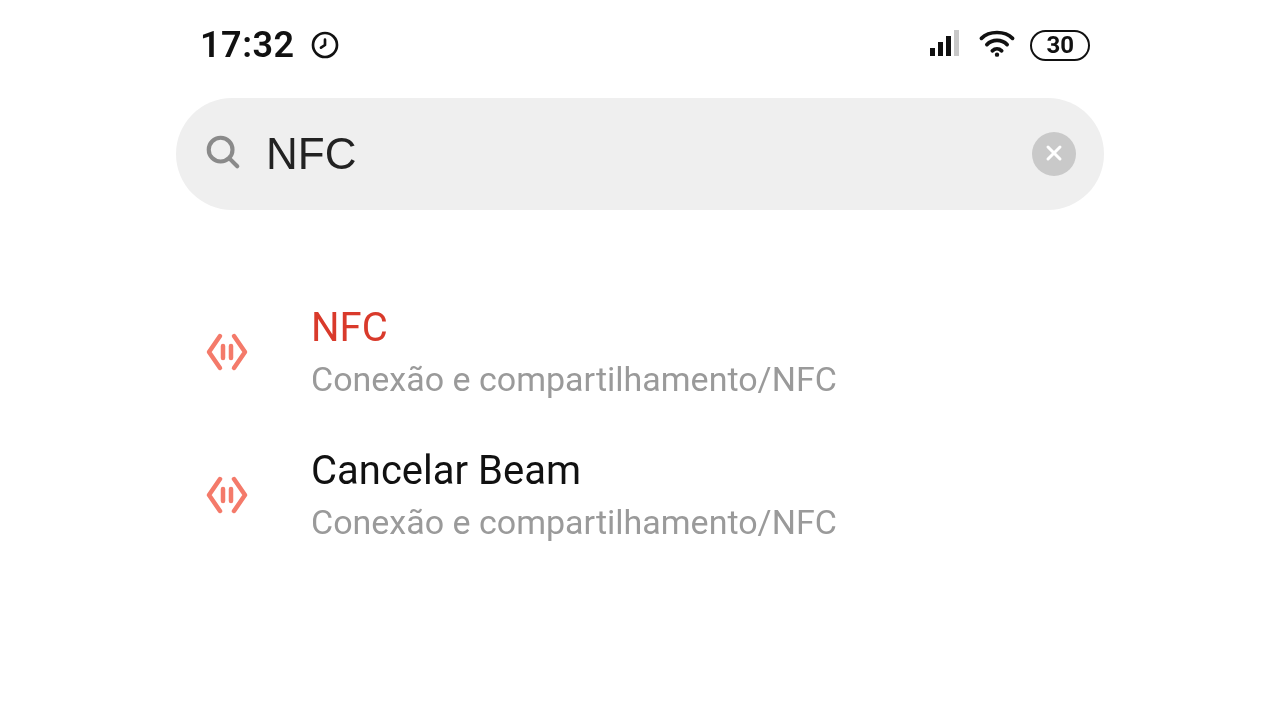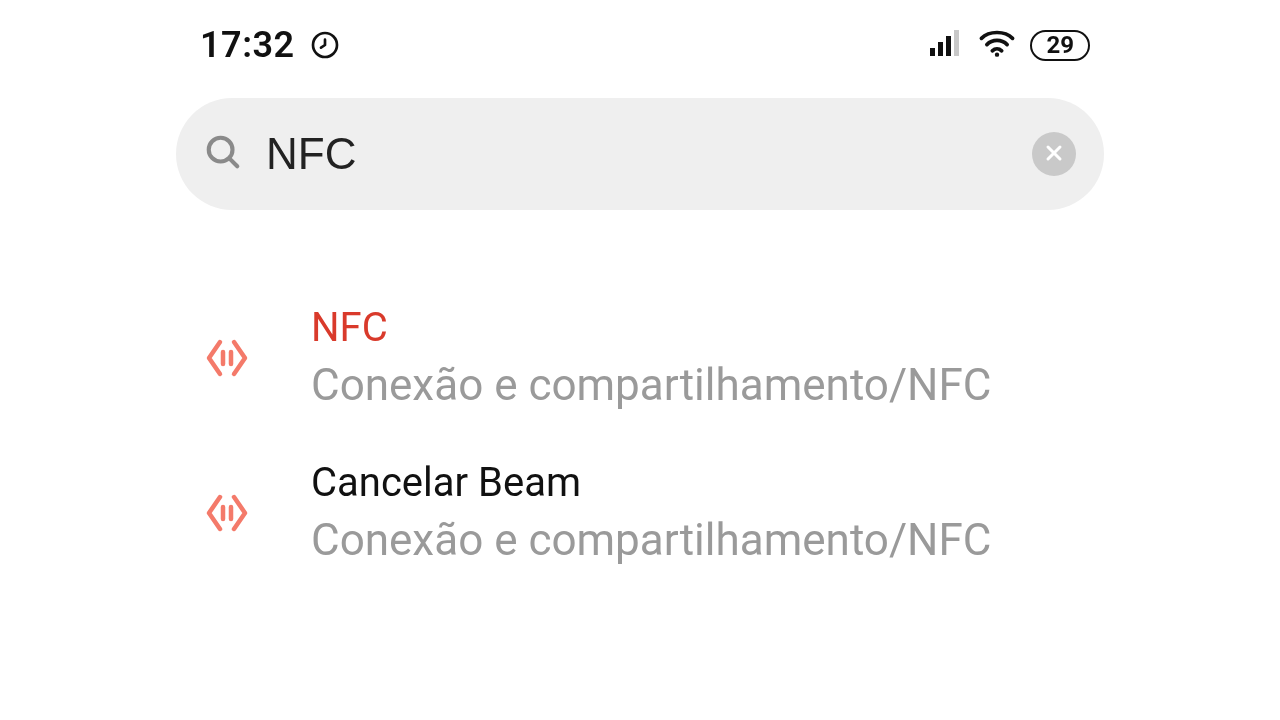--- a/index.html
+++ b/index.html
@@ -115,21 +115,21 @@
   }
   .result-title {
     font-size: 40px;
     color: #111;
     font-weight: 400;
   }
   .result-title.highlight {
     color: #d93a2b;
   }
   .result-subtitle {
-    font-size: 44px;
+    font-size: 34px;
     color: #9a9a9a;
     font-weight: 400;
   }
 </style>
 </head>
 <body>
 
 <div class="status-bar">
   <div class="status-left">
     <span class="clock">17:32</span>
@@ -150,21 +150,21 @@
       </svg>
     </span>
     <span>
       <svg width="38" height="28" viewBox="0 0 24 18" fill="none" stroke="#111" stroke-width="2.4" stroke-linecap="round">
         <path d="M2 6 C 7 1, 17 1, 22 6"></path>
         <path d="M5.5 10 C 9 6.5, 15 6.5, 18.5 10"></path>
         <path d="M9 14 C 10.8 12.3, 13.2 12.3, 15 14"></path>
         <circle cx="12" cy="16.5" r="1.4" fill="#111" stroke="none"></circle>
       </svg>
     </span>
-    <span class="battery-pill">29</span>
+    <span class="battery-pill">30</span>
   </div>
 </div>
 
 <div class="search-row">
   <div class="search-field">
     <span>
       <svg width="38" height="38" viewBox="0 0 24 24" fill="none" stroke="#8a8a8a" stroke-width="2.6" stroke-linecap="round">
         <circle cx="10.5" cy="10.5" r="7.5"></circle>
         <line x1="21" y1="21" x2="16" y2="16"></line>
       </svg>

